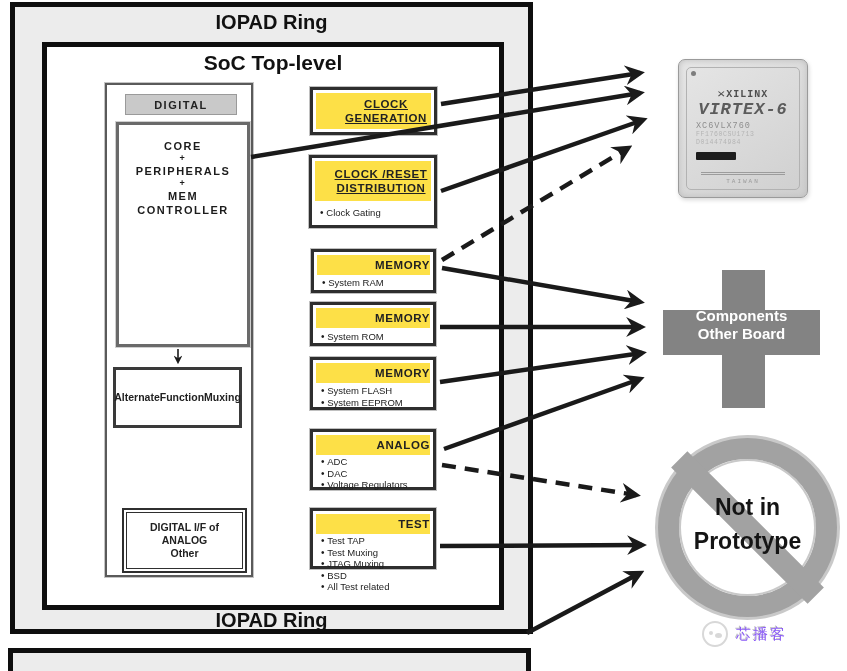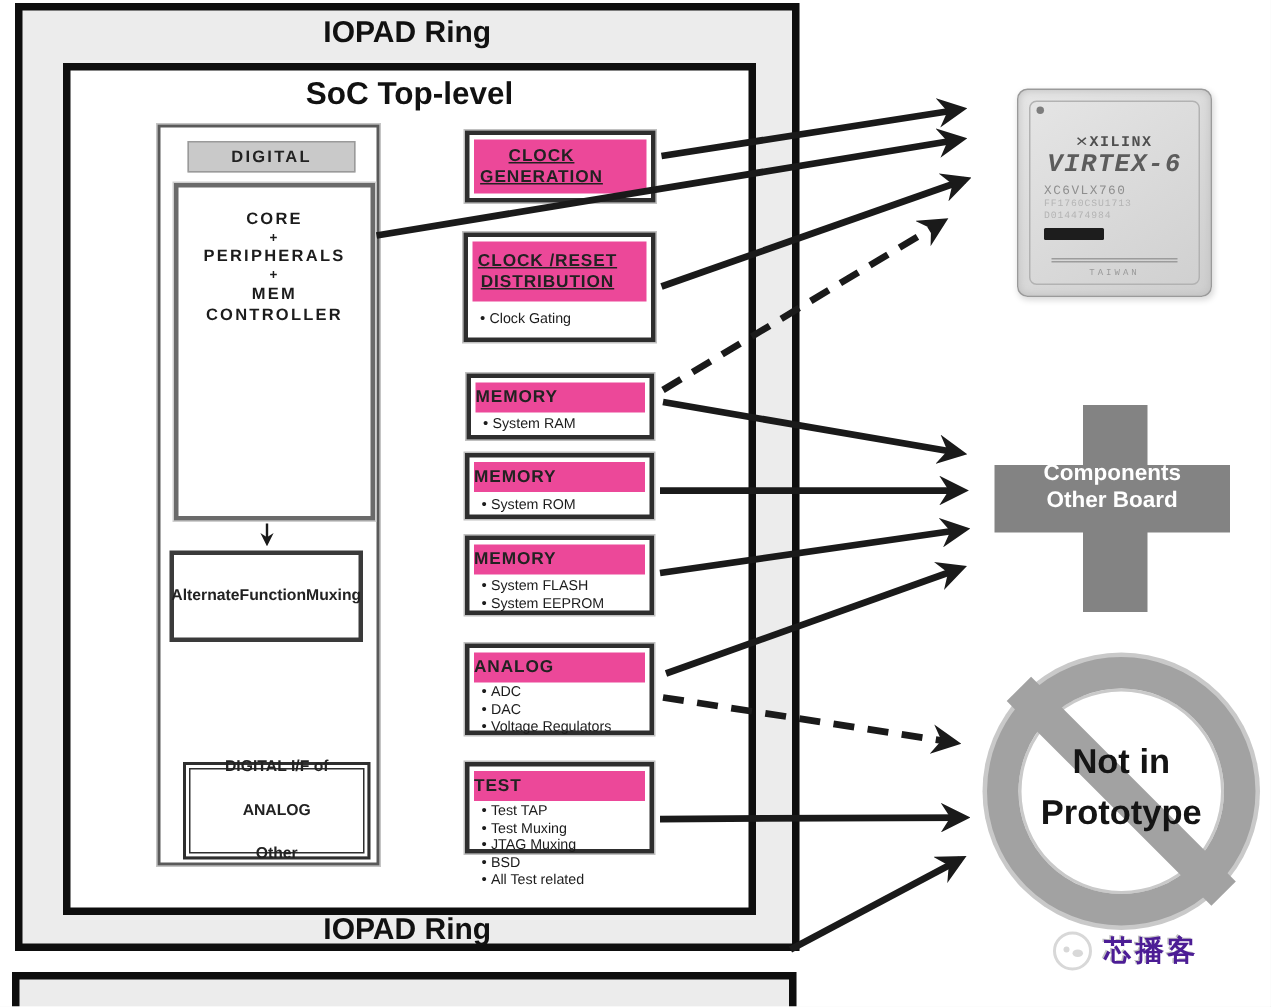--- a/index.html
+++ b/index.html
@@ -29,26 +29,26 @@
     border:3px solid #6a6a6a; background:#fff; box-shadow:inset 0 0 0 1px #fff, 0 0 0 1px #cfcfcf;
     text-align:center; padding-top:14px; }
   .core-line { font-size:11px; font-weight:bold; letter-spacing:1.5px; color:#1c1c1c; line-height:14px; }
   .core-line.plus { font-size:9px; line-height:11px; }
   .altmux-box { position:absolute; left:113px; top:367px; width:129px; height:61px;
     border:3px solid #3a3a3a; background:#fff; display:flex; flex-direction:row;
     align-items:center; justify-content:center; }
   .altmux-box .ln, .dif-box .ln { font-size:10.5px; font-weight:bold; color:#222; line-height:13px; }
   .dif-box { position:absolute; left:122px; top:508px; width:125px; height:65px;
     border:2px solid #2f2f2f; background:#fff; box-shadow:inset 0 0 0 2px #fff, inset 0 0 0 3px #2f2f2f;
-    display:flex; flex-direction:column; align-items:center; justify-content:center;gap:16px; }
+    display:flex; flex-direction:column; align-items:center; justify-content:center; }
 
   
   .blk { position:absolute; border:3px solid #2e2e2e; background:#fff; box-shadow:0 0 0 1px #c0c0c0; }
-  .blk-head { position:absolute; left:3px; right:3px; top:3px; background:#ec4899;
-    display:flex; align-items:center; justify-content:flex-start; text-align:center; }
+  .blk-head { position:absolute; left:3px; right:3px; top:3px; background:#fde047;
+    display:flex; align-items:center; justify-content:flex-end; text-align:center; }
   .blk-head.full { bottom:3px; }
   .blk-title { font-size:11.5px; font-weight:bold; letter-spacing:0.6px; color:#222; line-height:14px; }
   .blk-title.u { text-decoration:underline; }
   .blk-list { position:absolute; left:8px; right:2px; list-style:none; }
   .blk-list li { font-size:9.5px; color:#1c1c1c; line-height:11.5px; white-space:nowrap; }
   .blk-list li::before { content:"• "; font-size:10px; }
 
   
   .chip { position:absolute; left:678px; top:59px; width:130px; height:139px;
     background:linear-gradient(145deg,#e6e6e6,#cfcfcf); border:1px solid #9a9a9a; border-radius:7px;
@@ -77,21 +77,21 @@
   .np-slash { position:absolute; left:-7px; top:78px; width:193px; height:23px; background:#a2a2a2;
     transform:rotate(45deg); }
   .np-text { position:absolute; left:0; top:52px; width:179px; text-align:center;
     font-size:23px; font-weight:bold; color:#141414; line-height:34px; z-index:2; }
 
   
   .wm { position:absolute; left:702px; top:613px; width:140px; height:42px; display:flex; align-items:center; }
   .wm-logo { position:relative; width:26px; height:26px; border:2px solid #d8d8d8; border-radius:50%; }
   .wm-logo::before { content:""; position:absolute; left:5px; top:8px; width:4px; height:4px; border-radius:50%; background:#d8d8d8; }
   .wm-logo::after { content:""; position:absolute; right:4px; top:10px; width:7px; height:5px; border-radius:50%; background:#d8d8d8; }
-  .wm-text { margin-left:8px; font-size:19px; font-weight:bold; color:#4c1d95;
+  .wm-text { margin-left:8px; font-size:15px; font-weight:normal; color:#8b5cf6;
     text-shadow:1px 1px 0 #ffffff, -1px -1px 0 #c2c2c2; letter-spacing:2px; }
 
   
   .bottom-partial { position:absolute; left:8px; top:648px; width:523px; height:40px;
     border:5px solid #0e0e0e; background:#ececec; }
 
   .arrows { position:absolute; left:0; top:0; z-index:50; pointer-events:none; }
 </style>
 </head>
 <body>

